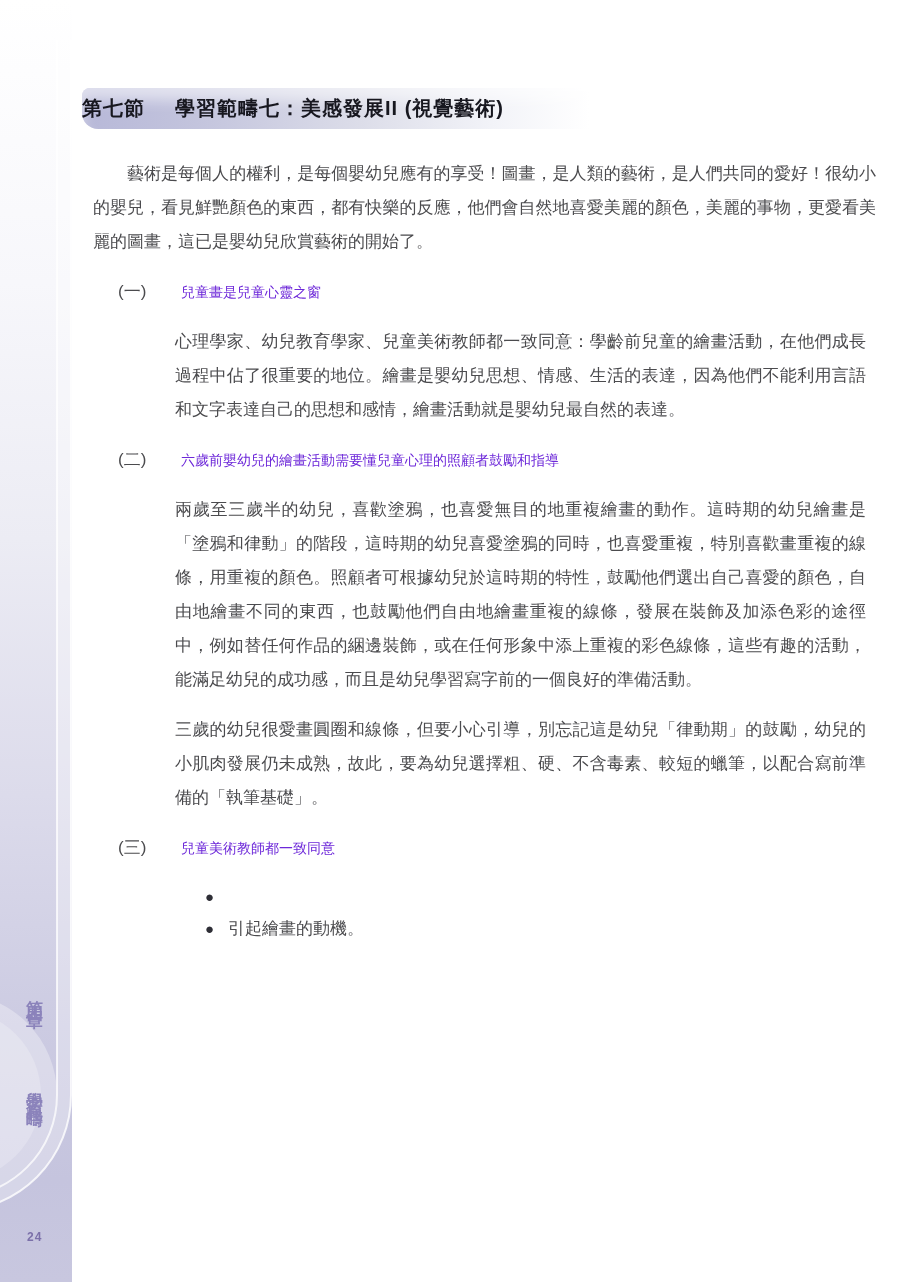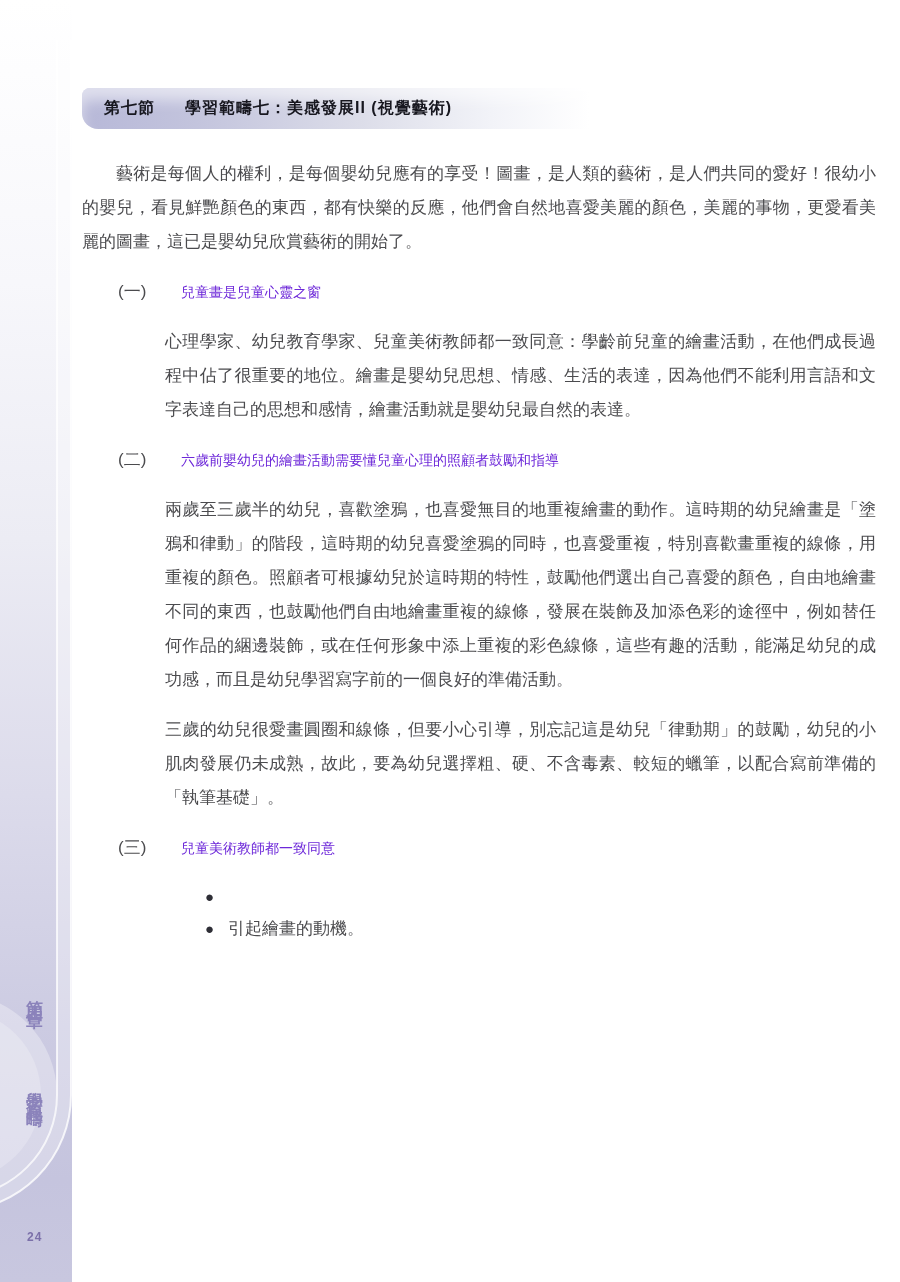--- a/index.html
+++ b/index.html
@@ -29,42 +29,42 @@
 
   
   .content { position:absolute; left:82px; top:88px; width:818px; }
 
   .header-bar {
     box-sizing:border-box; width:100%; height:41px;
     border-radius:8px 0 0 16px;
     background:linear-gradient(to right,
       #b7b8d8 0%, #c3c4dd 14%, #dcdde9 34%, #f2f3f8 50%, #ffffff 62%);
     box-shadow:inset 0 12px 14px rgba(255,255,255,0.55);
-    display:flex; align-items:center; padding-left:22px;
-    font-weight:bold; font-size:16px; color:#17171f; letter-spacing:1px;
+    display:flex; align-items:center; 
+    font-weight:bold; font-size:20px; color:#17171f; letter-spacing:1px;
     white-space:nowrap;
   }
   .header-bar .section-no { margin-right:30px; }
 
   .intro {
-    margin:28px 24px 0 0; text-indent:2em;
+    margin:28px 24px 0 11px; text-indent:2em;
     font-size:17px; line-height:34px; color:#4b4b4e;
     text-align:justify;
   }
 
   .sec { position:relative; margin:12px 24px 0 0; padding-left:83px; }
   .sec-label {
     position:absolute; left:36px; top:0;
     font-size:17px; line-height:34px; color:#4b4b4e;
   }
   .sec-heading {
     margin:16px; font-size:14px; line-height:34px; color:#6d28d9; font-weight:normal;
   }
   .sec p {
-    margin:0; font-size:17px; line-height:34px; color:#4b4b4e;
+    margin:10px; font-size:17px; line-height:34px; color:#4b4b4e;
     text-align:justify;
   }
   .sec p + p { margin-top:16px; }
 
   .bullet-list { margin-top:2px; }
   .bullet-row {
     display:flex; align-items:flex-start;
     padding-left:40px; font-size:17px; line-height:32px; color:#4b4b4e;
   }
   .bullet-row .dot {

